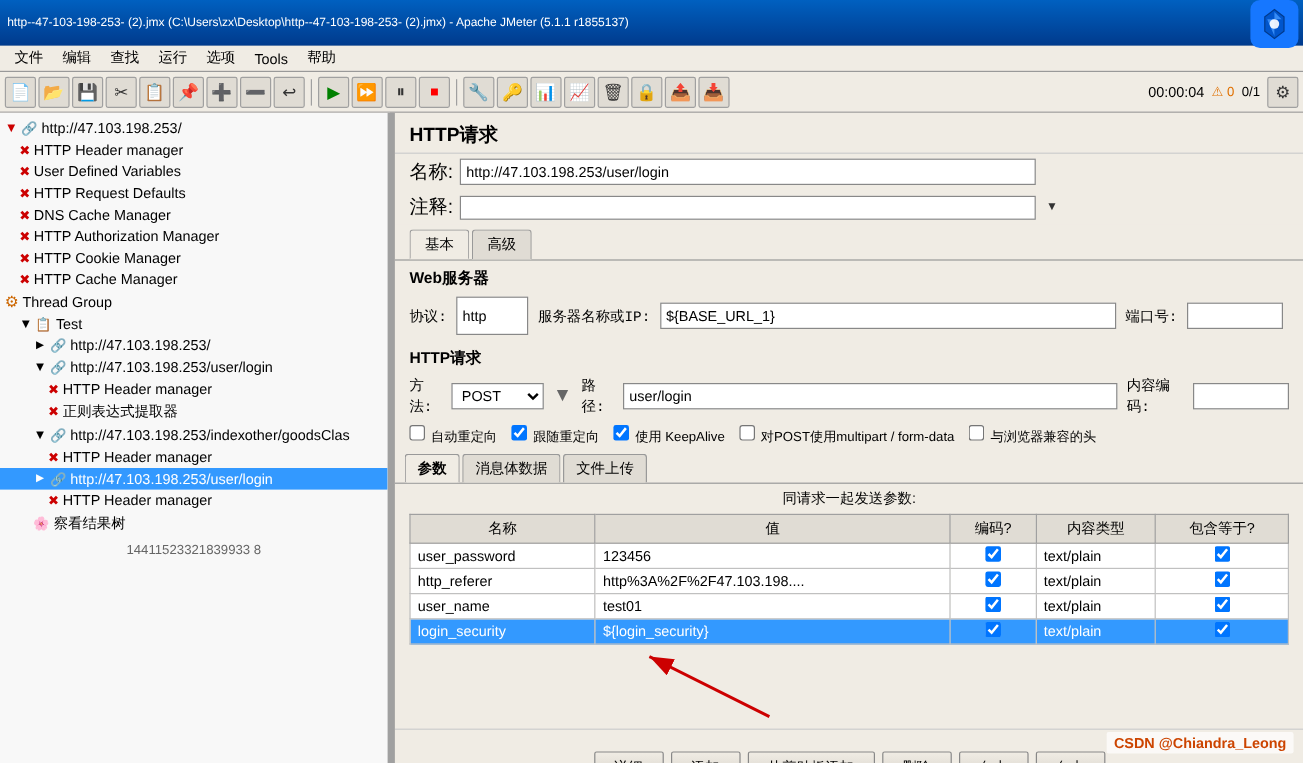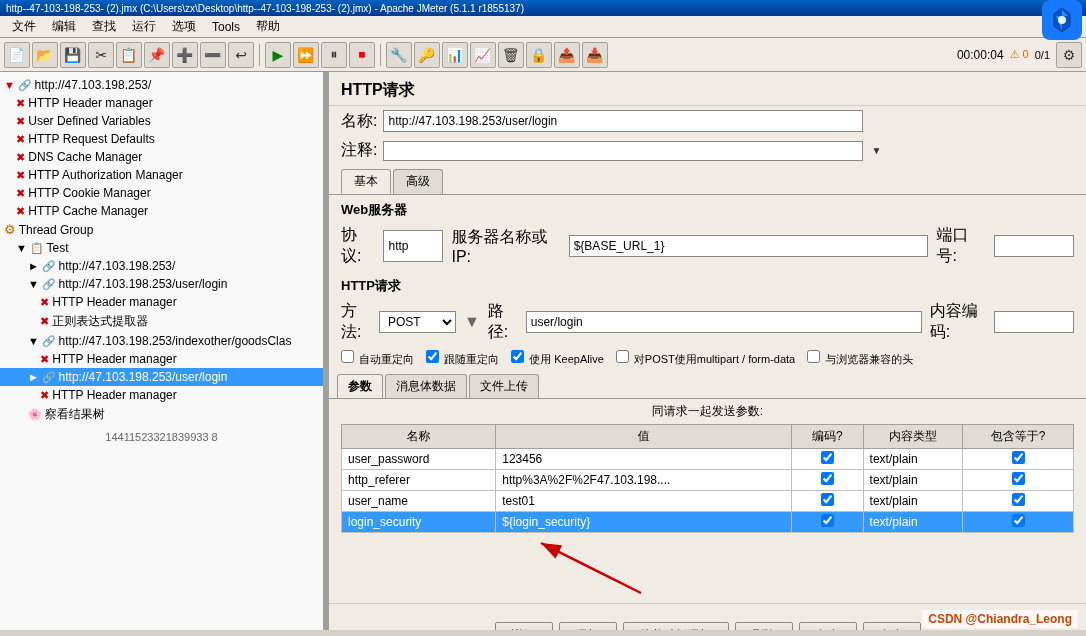--- a/index.html
+++ b/index.html
@@ -7,21 +7,21 @@
 
     
     #titlebar {
       background: linear-gradient(to bottom, #0060c0, #003a8c);
       color: white;
       padding: 3px 6px;
       font-size: 11px;
       display: flex;
       align-items: center;
       justify-content: space-between;
-      height: 16px;
+      height: 38px;
     }
 
     
     #menubar {
       background: #f0ece4;
       border-bottom: 1px solid #999;
       display: flex;
       align-items: center;
       height: 22px;
       padding: 0 4px;
@@ -160,21 +160,21 @@
       padding: 6px 12px 2px 12px;
       color: #000;
     }
 
     .web-server-row {
       display: flex;
       align-items: center;
       padding: 4px 12px;
       gap: 8px;
     }
-    .ws-label { font-size: 16px; color: #000; }
+    .ws-label { font-size: 12px; color: #000; font-family: Liberation Mono, monospace; }
     .ws-proto-select {
       border: 1px solid #888;
       background: white;
       padding: 2px 4px;
       font-size: 12px;
       height: 32px;
       width: 60px;
     }
     .ws-server-input {
       border: 1px solid #888;

